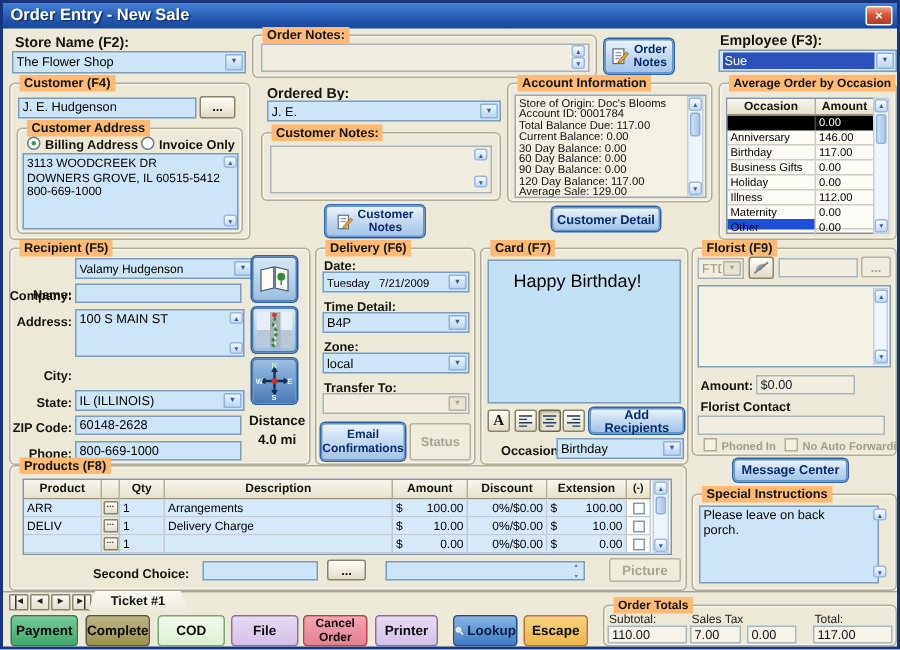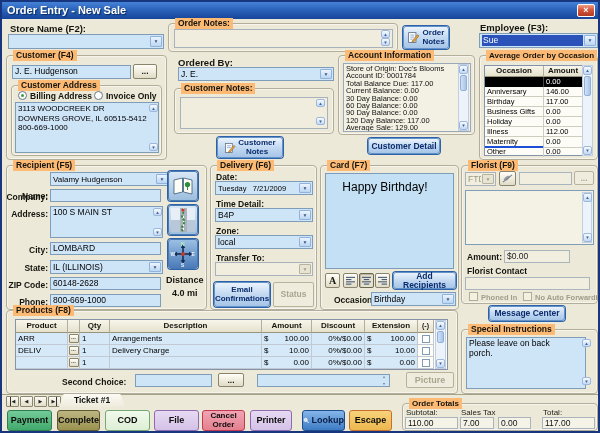--- a/index.html
+++ b/index.html
@@ -77,20 +77,21 @@
 
 <div id="win">
 
   <div class="titlebar">
     <span class="title">Order Entry - New Sale</span>
   </div>
   <div class="closebtn"><span>×</span></div>
 
   <div class="lbl md ab" style="left:8px;top:22px;">Store Name (F2):</div>
   <div class="combo" style="left:6px;top:32px;width:156px;height:15px;">
+    <span class="cval">The Flower Shop</span>
     <span class="cbtn">▼</span>
   </div>
 
   <div class="grp" style="left:166px;top:21px;width:230px;height:29px;">
     <span class="glab">Order Notes:</span>
     <div class="area dis" style="left:5px;top:5px;width:219px;height:19px;"></div>
     <div class="minisb" style="right:7px;top:6px;bottom:6px;">
       <span class="sa">▲</span>
       <span class="sa">▼</span>
     </div>
@@ -206,21 +207,21 @@
       </div>
       <div style="display:grid;grid-template-columns:59px 39px;height:10px;">
         <span style="font:7.5px/9px 'Liberation Sans',sans-serif;padding:0 2px;border-right:1px solid #cfcdbd;border-bottom:1px solid #cfcdbd;">Holiday</span>
         <span style="font:7.5px/9px 'Liberation Sans',sans-serif;padding:0 2px;border-bottom:1px solid #cfcdbd;">0.00</span>
       </div>
       <div style="display:grid;grid-template-columns:59px 39px;height:10px;">
         <span style="font:7.5px/9px 'Liberation Sans',sans-serif;padding:0 2px;border-right:1px solid #cfcdbd;border-bottom:1px solid #cfcdbd;">Illness</span>
         <span style="font:7.5px/9px 'Liberation Sans',sans-serif;padding:0 2px;border-bottom:1px solid #cfcdbd;">112.00</span>
       </div>
       <div style="display:grid;grid-template-columns:59px 39px;height:10px;">
-        <span style="font:7.5px/9px 'Liberation Sans',sans-serif;padding:0 2px;border-right:1px solid #cfcdbd;border-bottom:2px solid #1d4ed8;">Maternity</span>
+        <span style="font:7.5px/9px 'Liberation Sans',sans-serif;padding:0 2px;border-right:1px solid #cfcdbd;border-bottom:7px solid #1d4ed8;">Maternity</span>
         <span style="font:7.5px/9px 'Liberation Sans',sans-serif;padding:0 2px;border-bottom:1px solid #cfcdbd;">0.00</span>
       </div>
       <div style="display:grid;grid-template-columns:59px 39px;height:10px;">
         <span style="font:7.5px/9px 'Liberation Sans',sans-serif;padding:0 2px;border-right:1px solid #cfcdbd;">Other</span>
         <span style="font:7.5px/9px 'Liberation Sans',sans-serif;padding:0 2px;">0.00</span>
       </div>
     </div>
     <div class="vsb" style="right:4px;top:9px;height:91px;">
       <span class="sa t">▲</span>
       <span class="thumb" style="top:10px;height:20px;"></span>
@@ -238,21 +239,20 @@
   </div>
   <div class="lbl" style="left:0;top:190px;width:46px;text-align:right;">Company:</div>
   <div class="field" style="left:48px;top:187px;width:111px;height:13px;"></div>
   <div class="lbl" style="left:0;top:207px;width:46px;text-align:right;">Address:</div>
   <div class="area" style="left:48px;top:204px;width:113px;height:32px;">100 S MAIN ST</div>
   <div class="minisb" style="left:151px;top:206px;height:28px;right:auto;">
     <span class="sa">▲</span>
     <span class="sa">▼</span>
   </div>
   <div class="lbl" style="left:0;top:243px;width:46px;text-align:right;">City:</div>
-  <div class="field" style="left:48px;top:240px;width:111px;height:13px;">LOMBARD</div>
   <div class="lbl" style="left:0;top:261px;width:46px;text-align:right;">State:</div>
   <div class="combo" style="left:48px;top:258px;width:113px;height:14px;">
     <span class="cval">IL (ILLINOIS)</span>
     <span class="cbtn">▼</span>
   </div>
   <div class="lbl" style="left:0;top:278px;width:46px;text-align:right;">ZIP Code:</div>
   <div class="field" style="left:48px;top:275px;width:111px;height:13px;">60148-2628</div>
   <div class="lbl" style="left:0;top:295px;width:46px;text-align:right;">Phone:</div>
   <div class="field" style="left:48px;top:292px;width:111px;height:13px;">800-669-1000</div>
 

